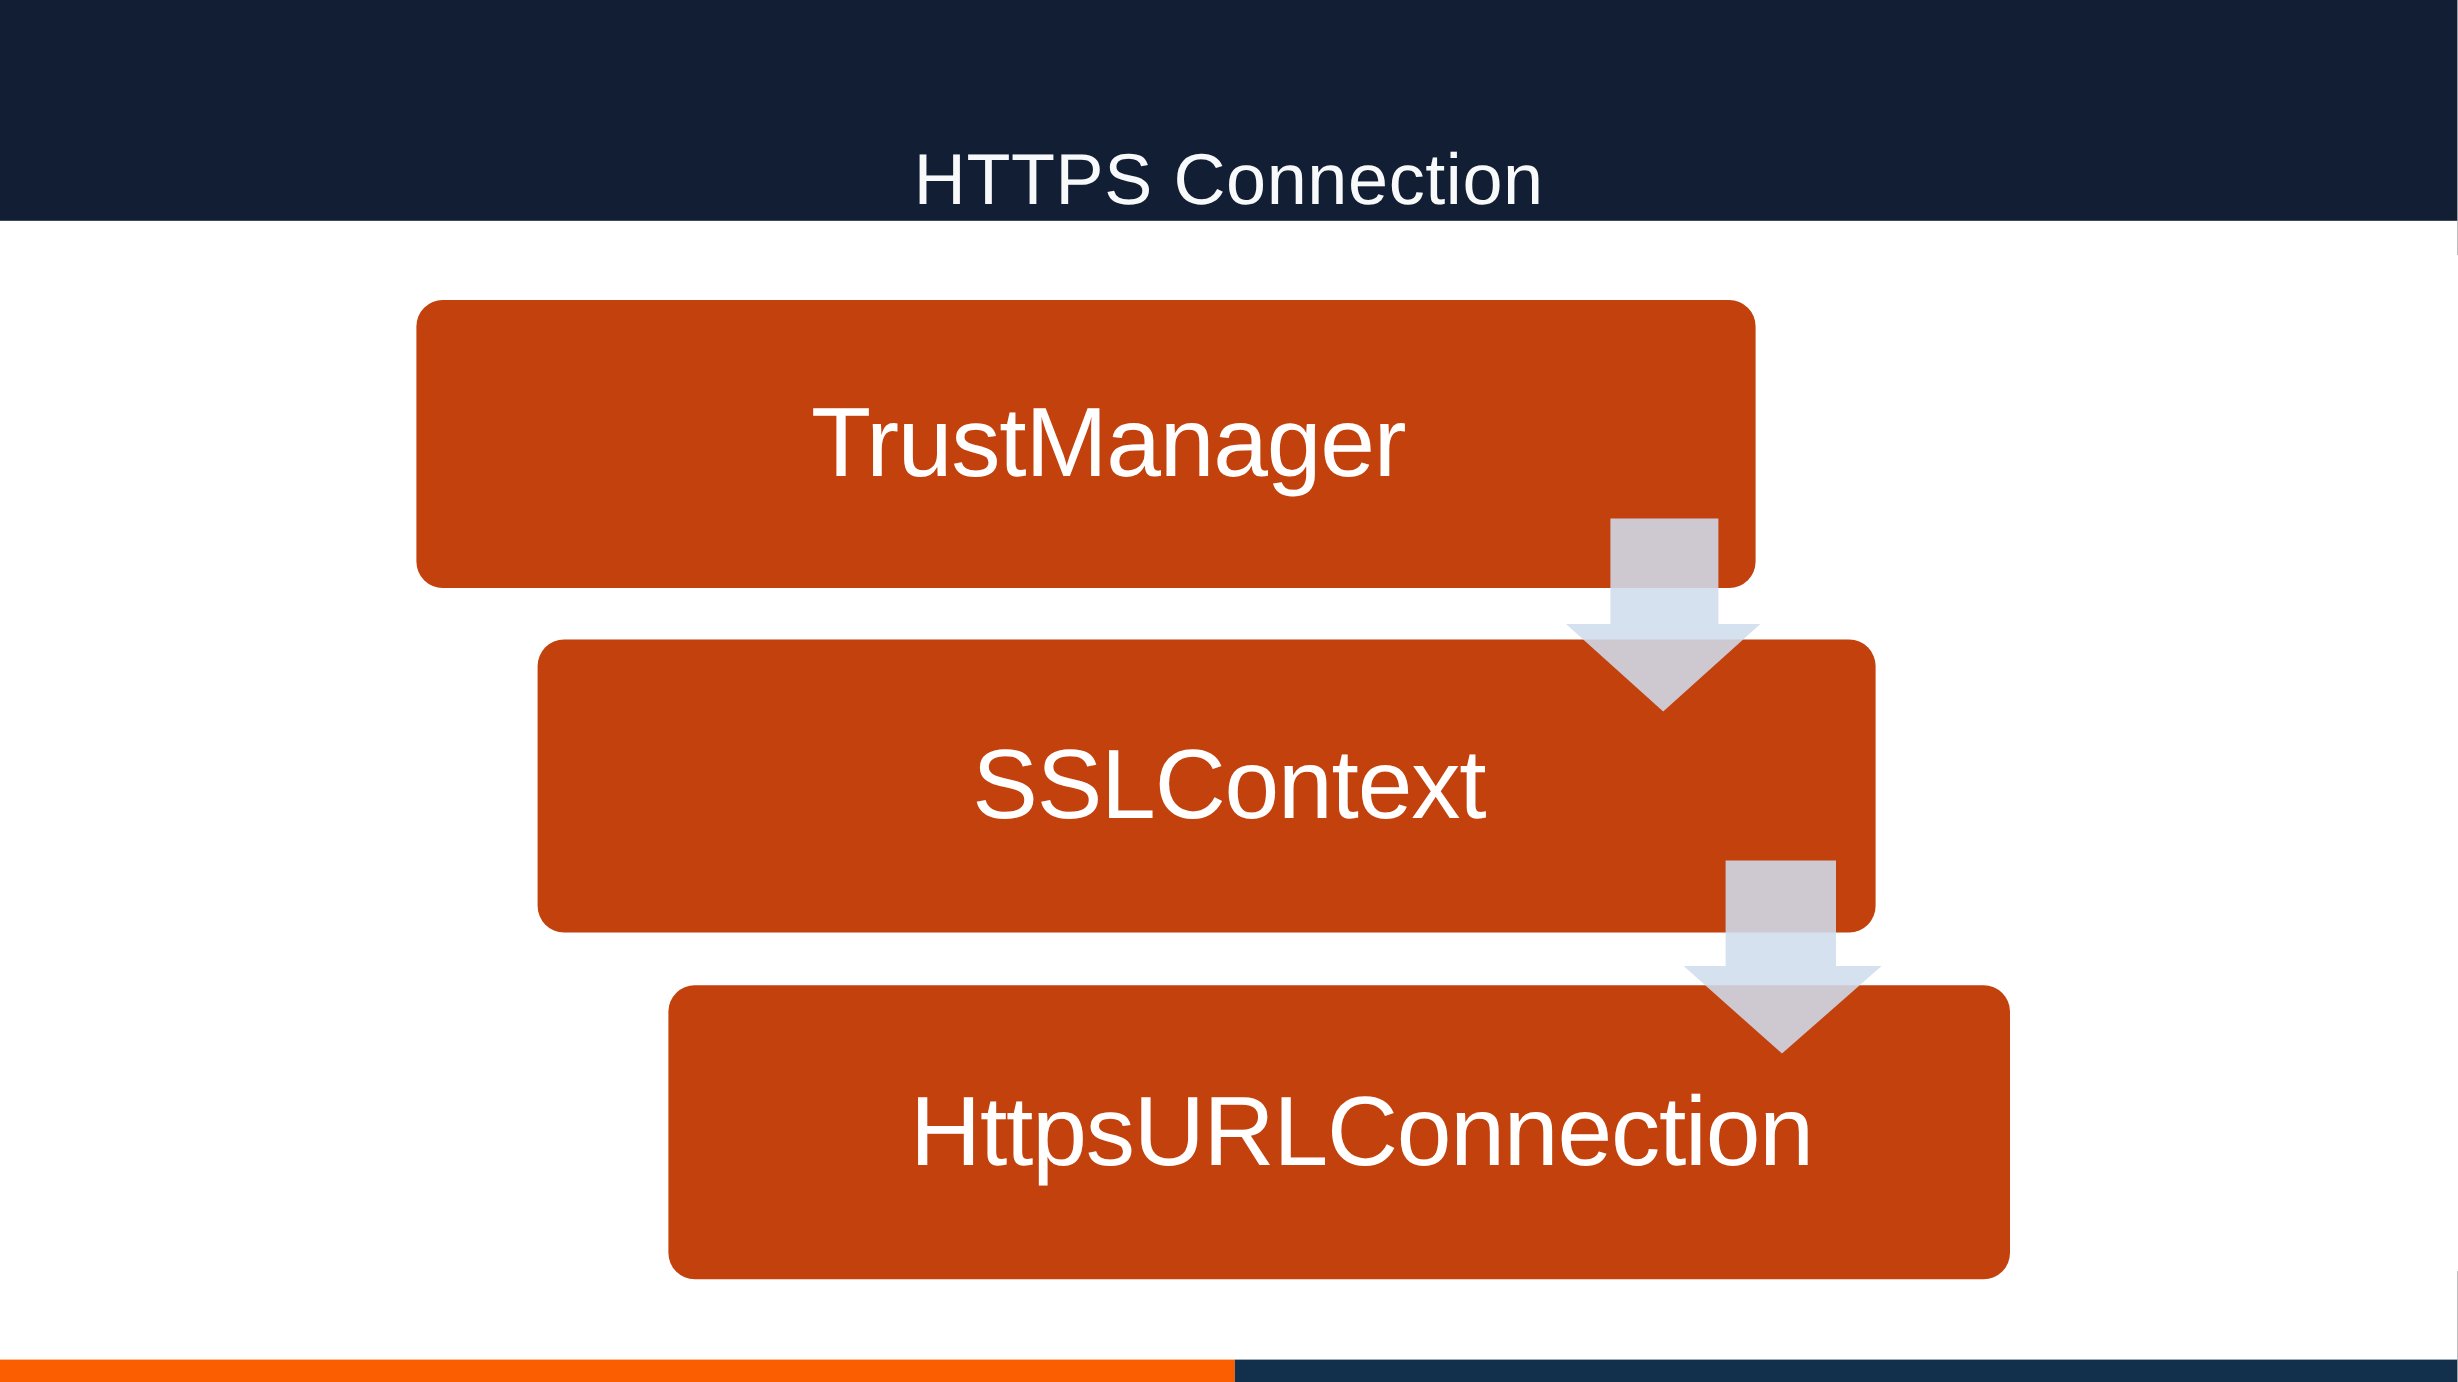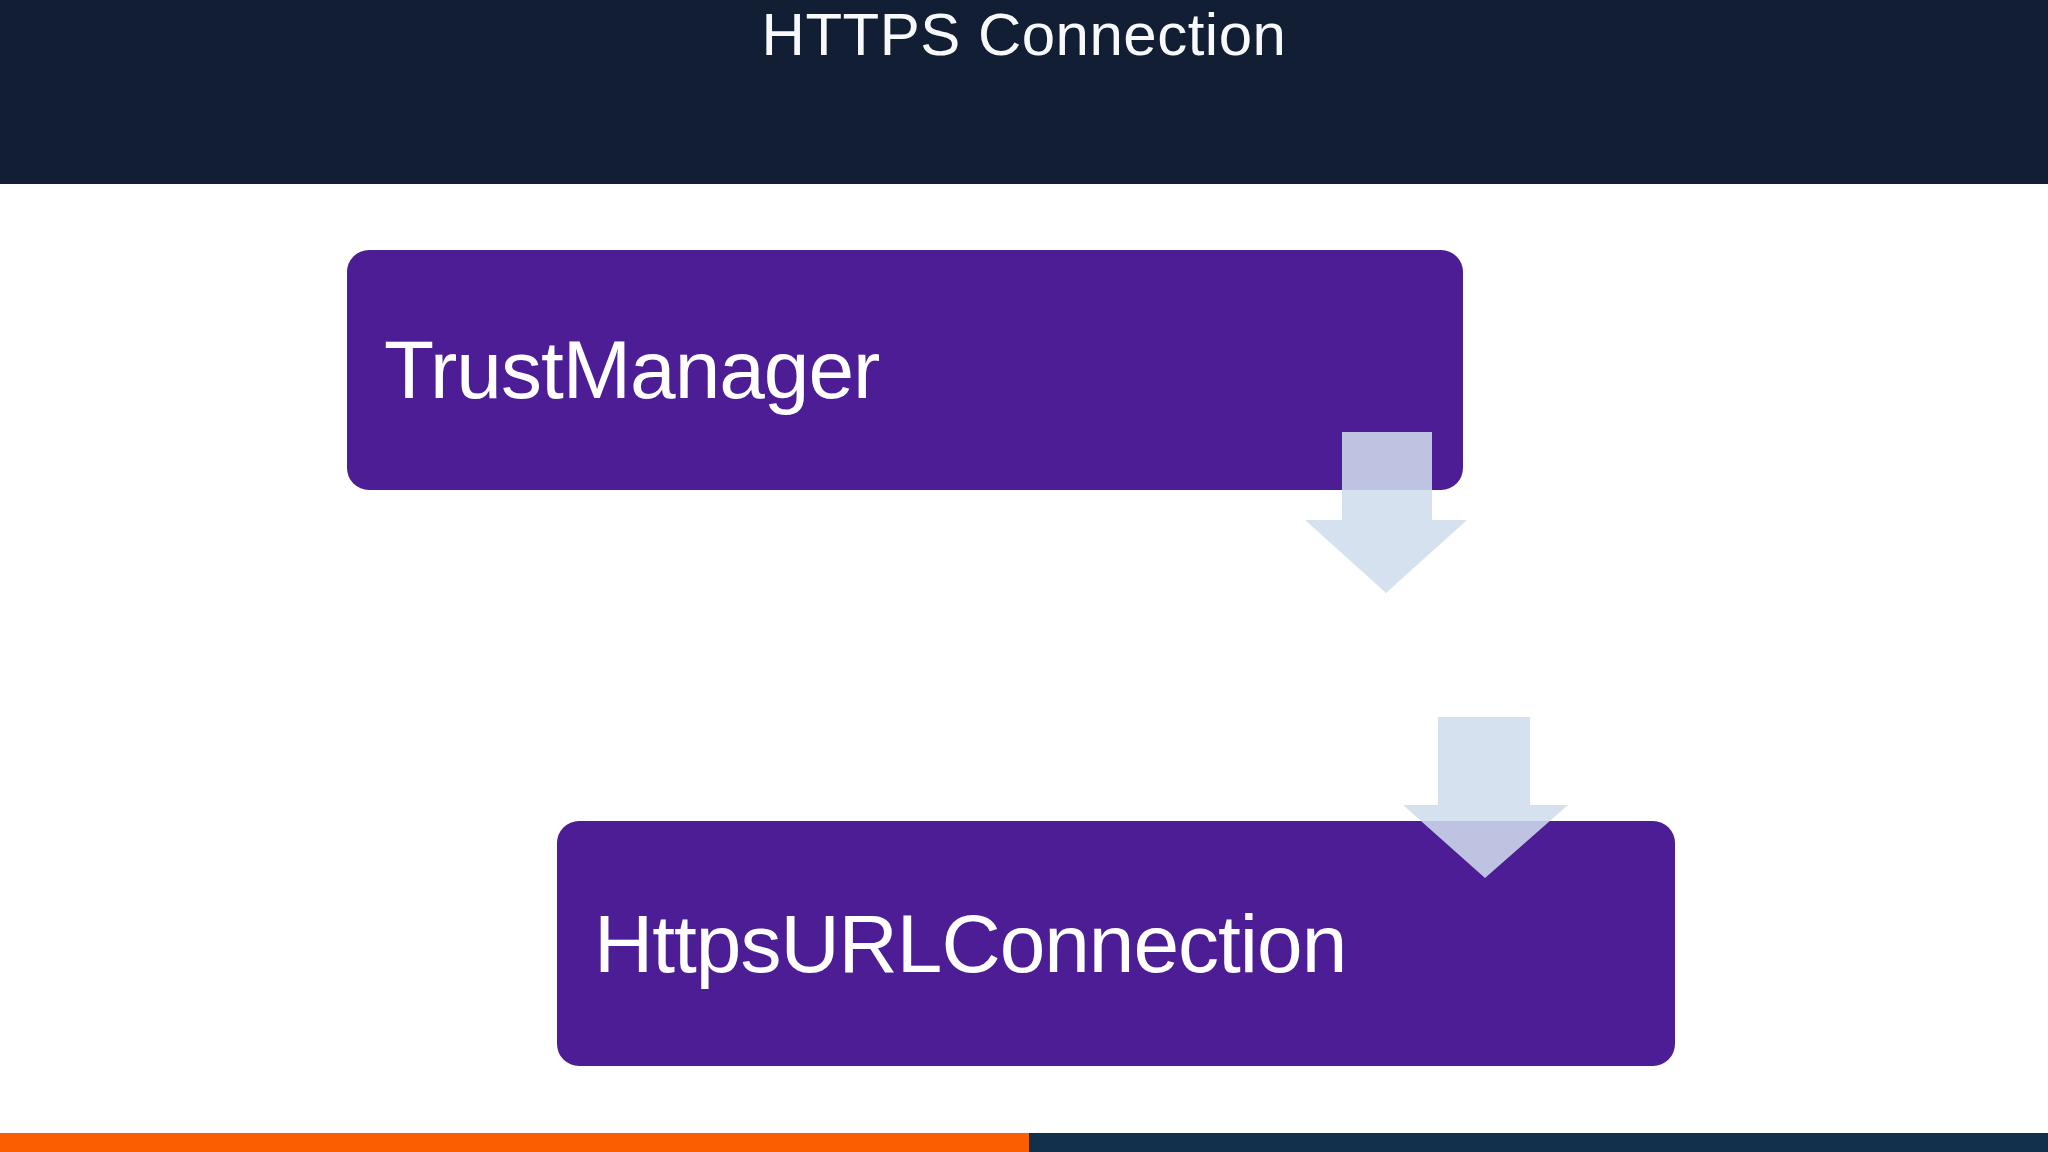--- a/index.html
+++ b/index.html
@@ -7,35 +7,35 @@
     position:relative;
     width:2048px;height:1152px;
     background:#ffffff;
     overflow:hidden;
     font-family:"Liberation Sans","DejaVu Sans",sans-serif;
   }
   
   .header{
     position:absolute;left:0;top:0;width:2048px;height:184px;
     background:#121E33;
-    display:flex;align-items:flex-start;justify-content:center;
+    display:flex;align-items:flex-end;justify-content:center;
   }
   .header .title{
     color:#F7F9FB;
     font-size:60px;
     letter-spacing:0.5px;
   }
   
   .node{
     position:absolute;
-    background:#4c1d95;
+    background:#c2410c;
     border-radius:22px;
     display:flex;align-items:center;
     box-sizing:border-box;
-    padding-left:37px;
+    padding-left:37px;justify-content:center;
   }
   .node .node-label{
     color:#FFFFFF;
     font-size:82px;
     letter-spacing:-1px;
     white-space:nowrap;
   }
   .node1{left:347px;top:250px;width:1116px;height:240px;}
   .node2{left:448px;top:533px;width:1115px;height:244px;}
   .node3{left:545px;top:821px;width:1118px;height:245px;margin-left:12px;}
@@ -58,20 +58,23 @@
 <div class="slide">
 
   <div class="header">
     <div class="title">HTTPS Connection</div>
   </div>
 
   <div class="node node1">
     <span class="node-label">TrustManager</span>
   </div>
 
+  <div class="node node2">
+    <span class="node-label">SSLContext</span>
+  </div>
 
   <div class="node node3">
     <span class="node-label">HttpsURLConnection</span>
   </div>
 
   <svg class="arrow-layer" viewBox="0 0 2048 1152">
     <polygon points="1342,432 1432,432 1432,520 1467,520 1386,593 1305,520 1342,520" fill="rgba(208,221,238,0.87)"></polygon>
     <polygon points="1438,717 1530,717 1530,805 1568,805 1485,878 1403,805 1438,805" fill="rgba(208,221,238,0.87)"></polygon>
   </svg>
 

